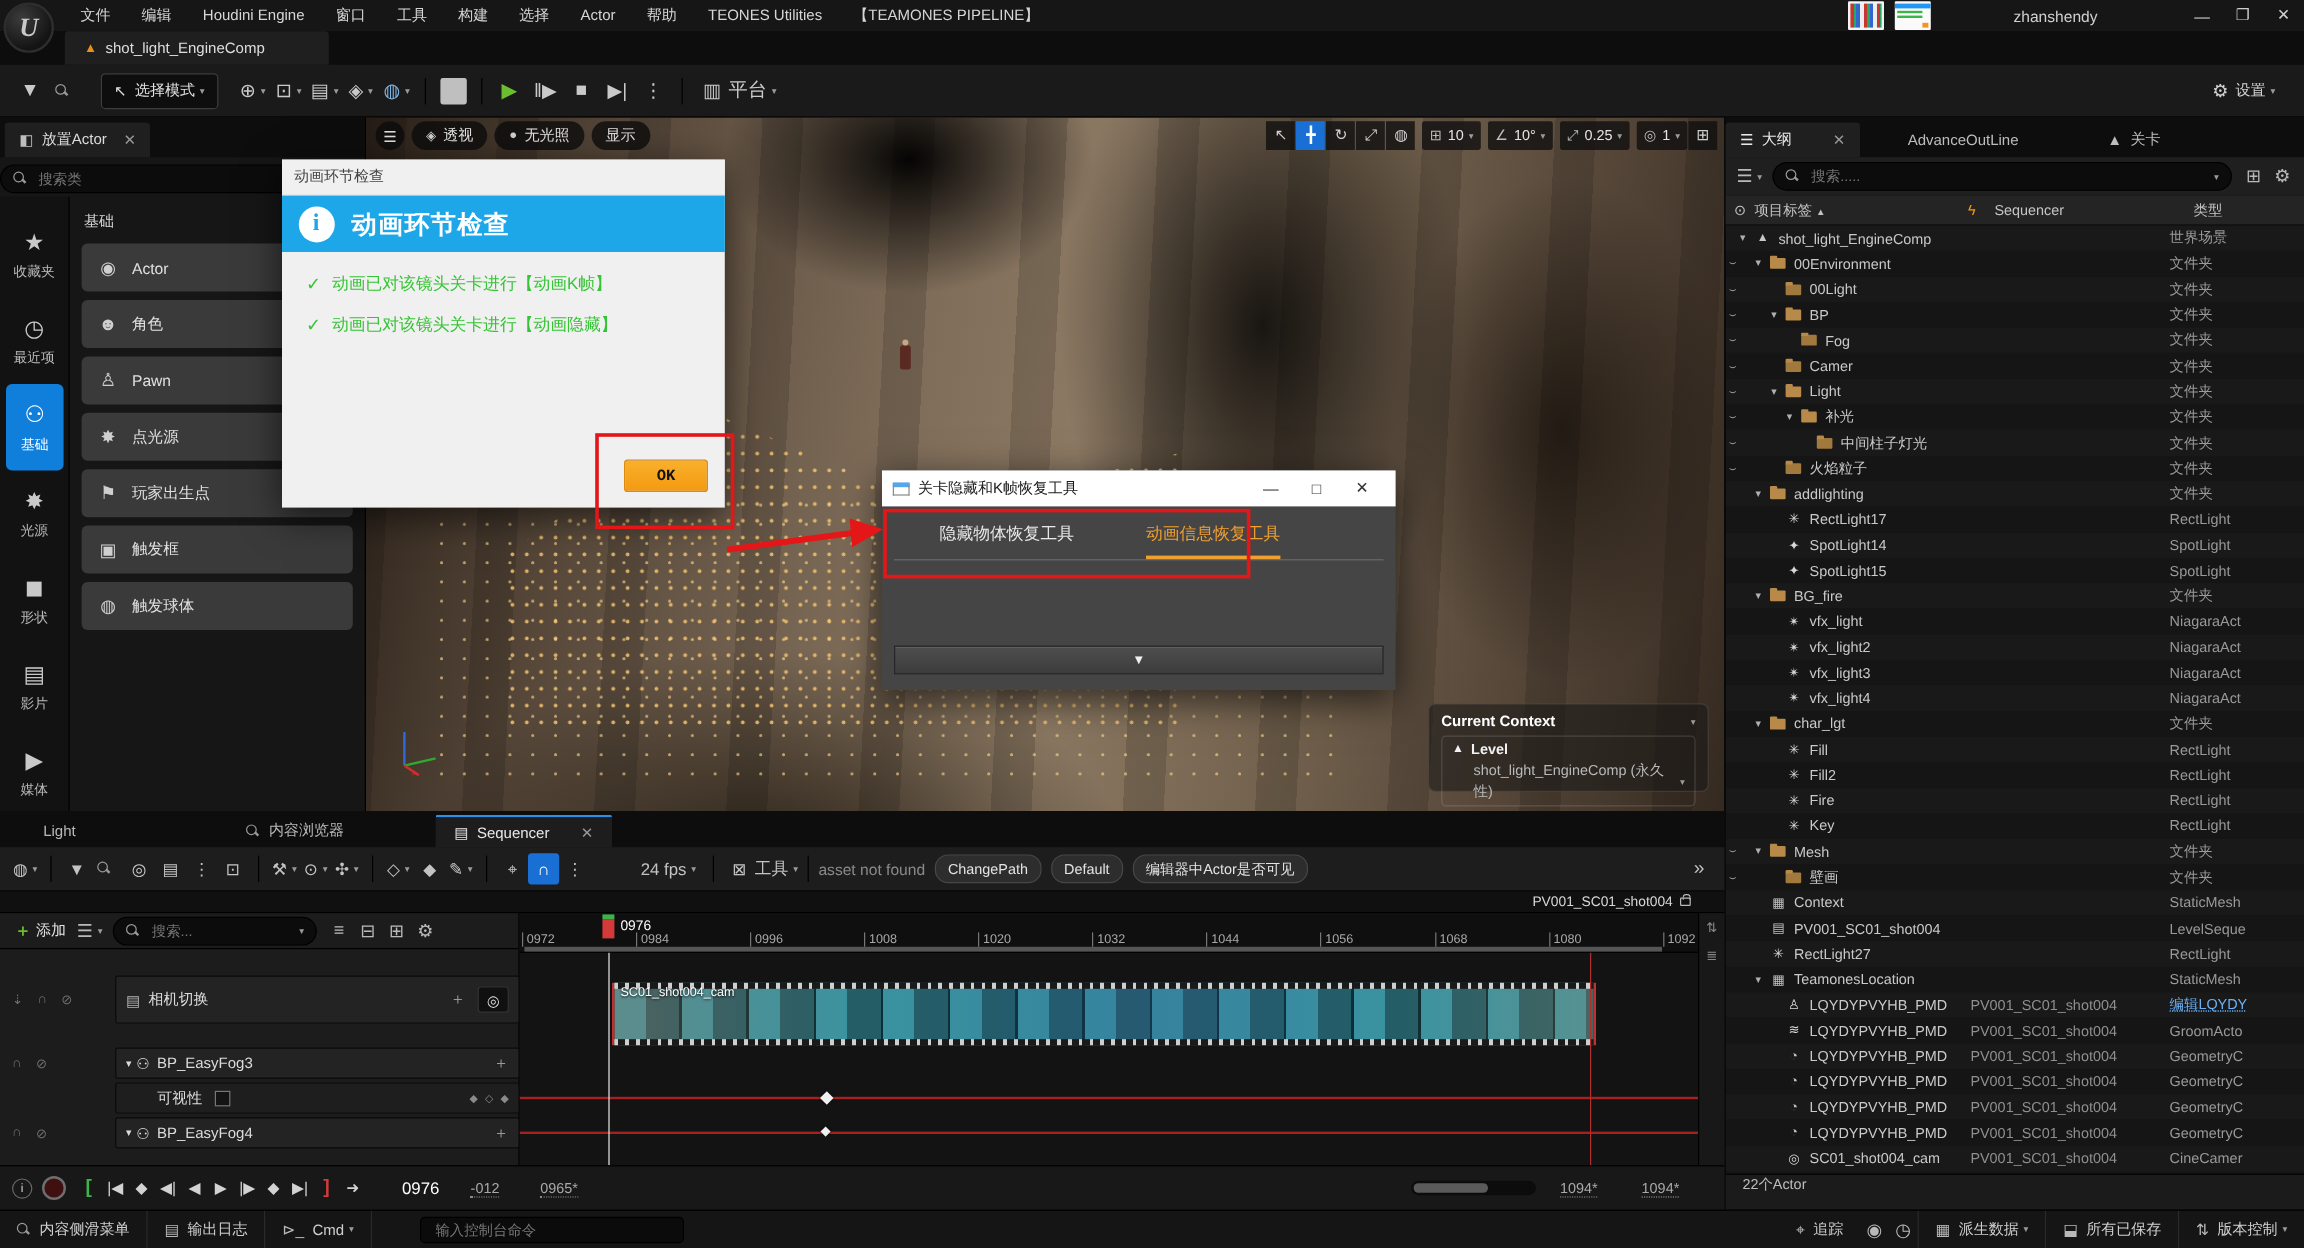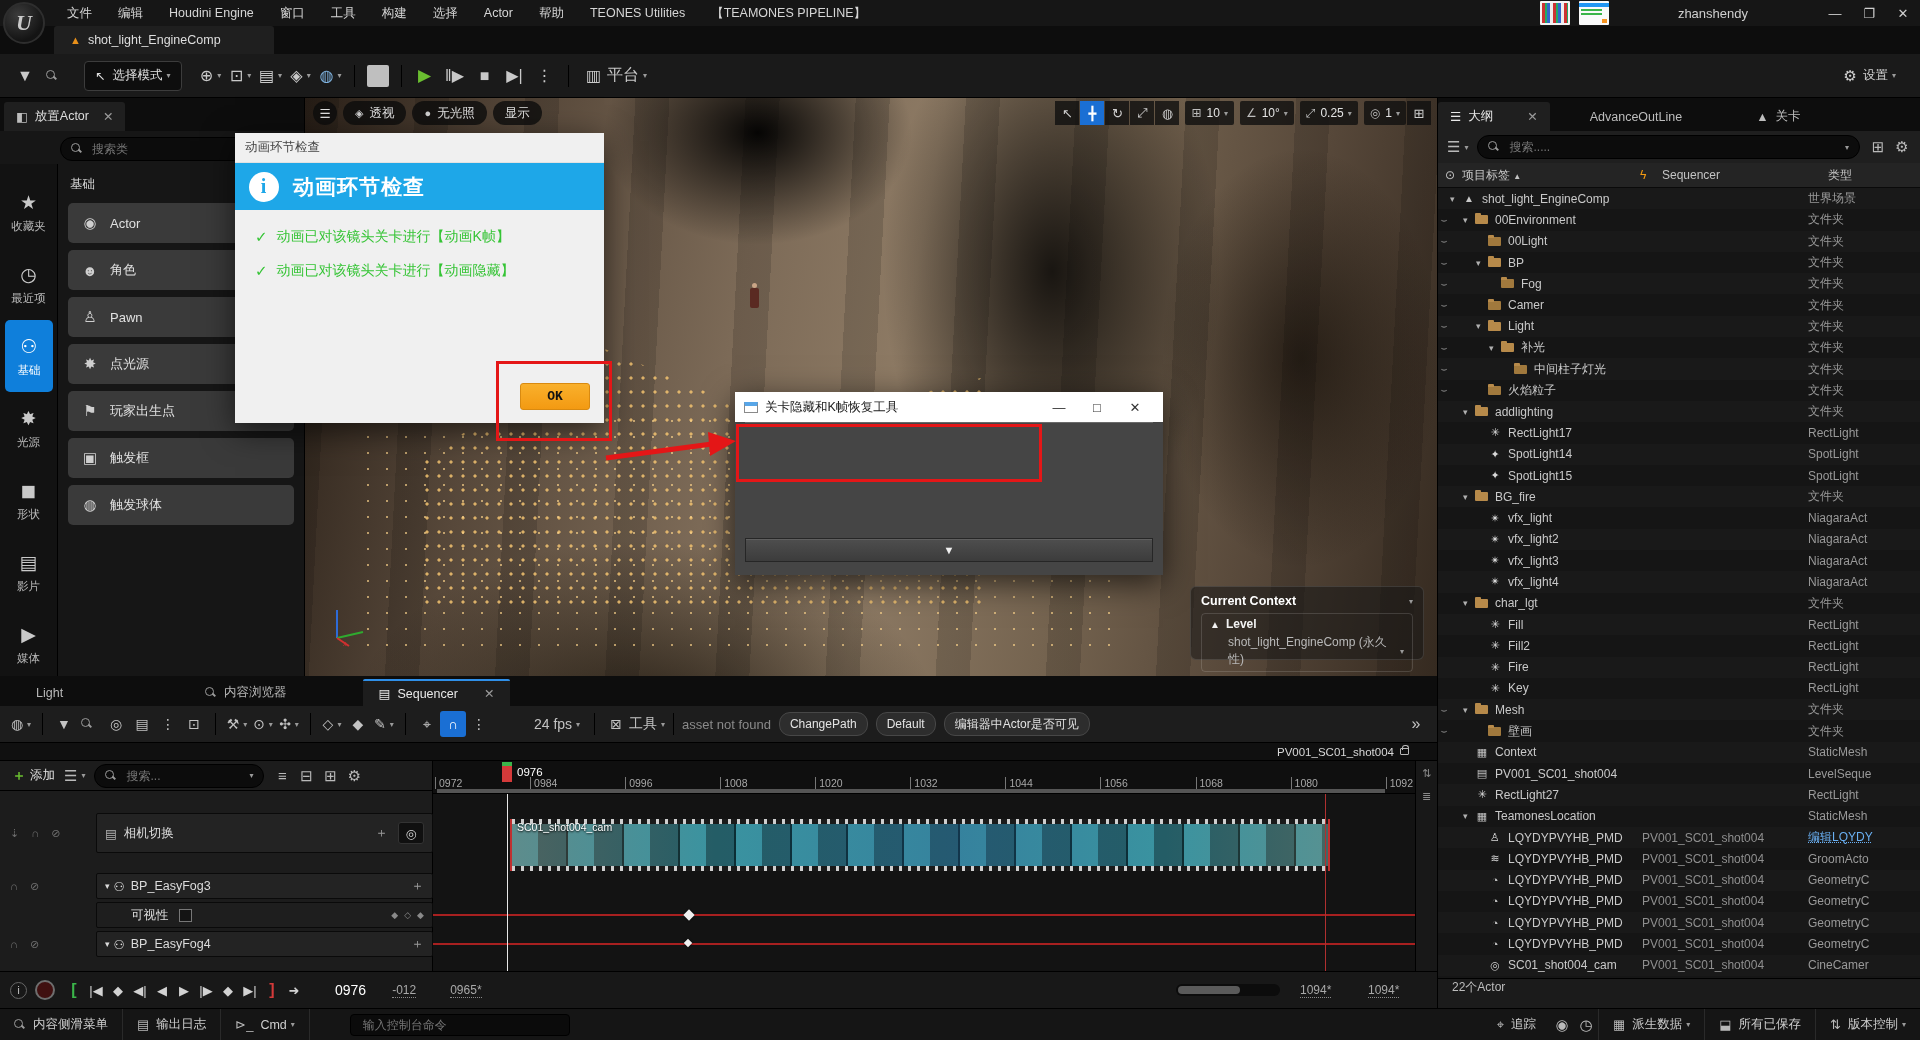--- a/index.html
+++ b/index.html
@@ -317,21 +317,21 @@
   </div>
 
   <div id="placepanel" class="abs">
     <div id="placetabs">
       <div id="placetab">
         <span style="margin-right:7px;color:#bdbdbd;">◧</span>
         <span>放置Actor</span>
         <span style="margin-left:14px;color:#9a9a9a;">✕</span>
       </div>
     </div>
-    <div style="padding:6px 24px;margin-left:36px;">
+    <div style="padding:6px 0;">
       <div class="searchpill">
         <span class="mag"></span>
         <input placeholder="搜索类" style="">
       </div>
     </div>
     <div id="placebody">
       <div id="catstrip">
 
           <div class="cat">
             <span class="cicon">★</span>
@@ -503,20 +503,24 @@
   </svg>
 
   <div id="dlg2" class="abs">
     <div class="titlebar">
       <span class="winico"></span>
       <span>关卡隐藏和K帧恢复工具</span>
       <span class="grow"></span>
       <span class="wbtn">—</span>
       <span class="wbtn">□</span>
       <span class="wbtn">✕</span>
+    </div>
+    <div class="tabs">
+      <span class="dtab">隐藏物体恢复工具</span>
+      <span class="dtab active">动画信息恢复工具</span>
     </div>
     <div class="tabline"></div>
     <div class="dlg2btn" style="left:10px;top:146px;width:408px;height:24px;font-size:11px;">▼</div>
   </div>
   <div class="anno" style="left:736px;top:424px;width:306px;height:58px;"></div>
 
   <div id="ctxbox" class="abs">
     <div class="ctitle">
       <span>Current Context</span>
       <span class="grow"></span>

